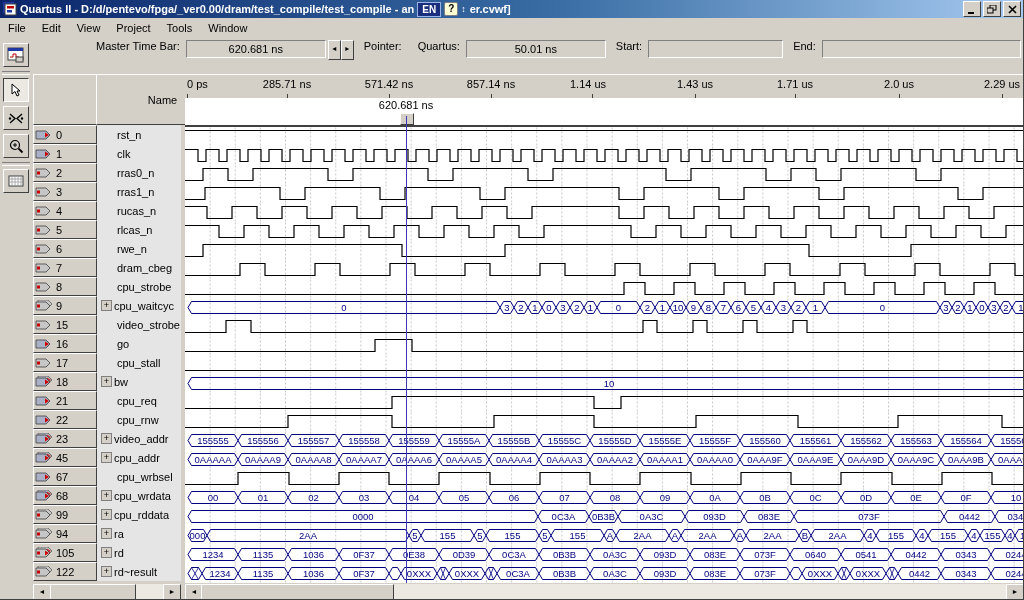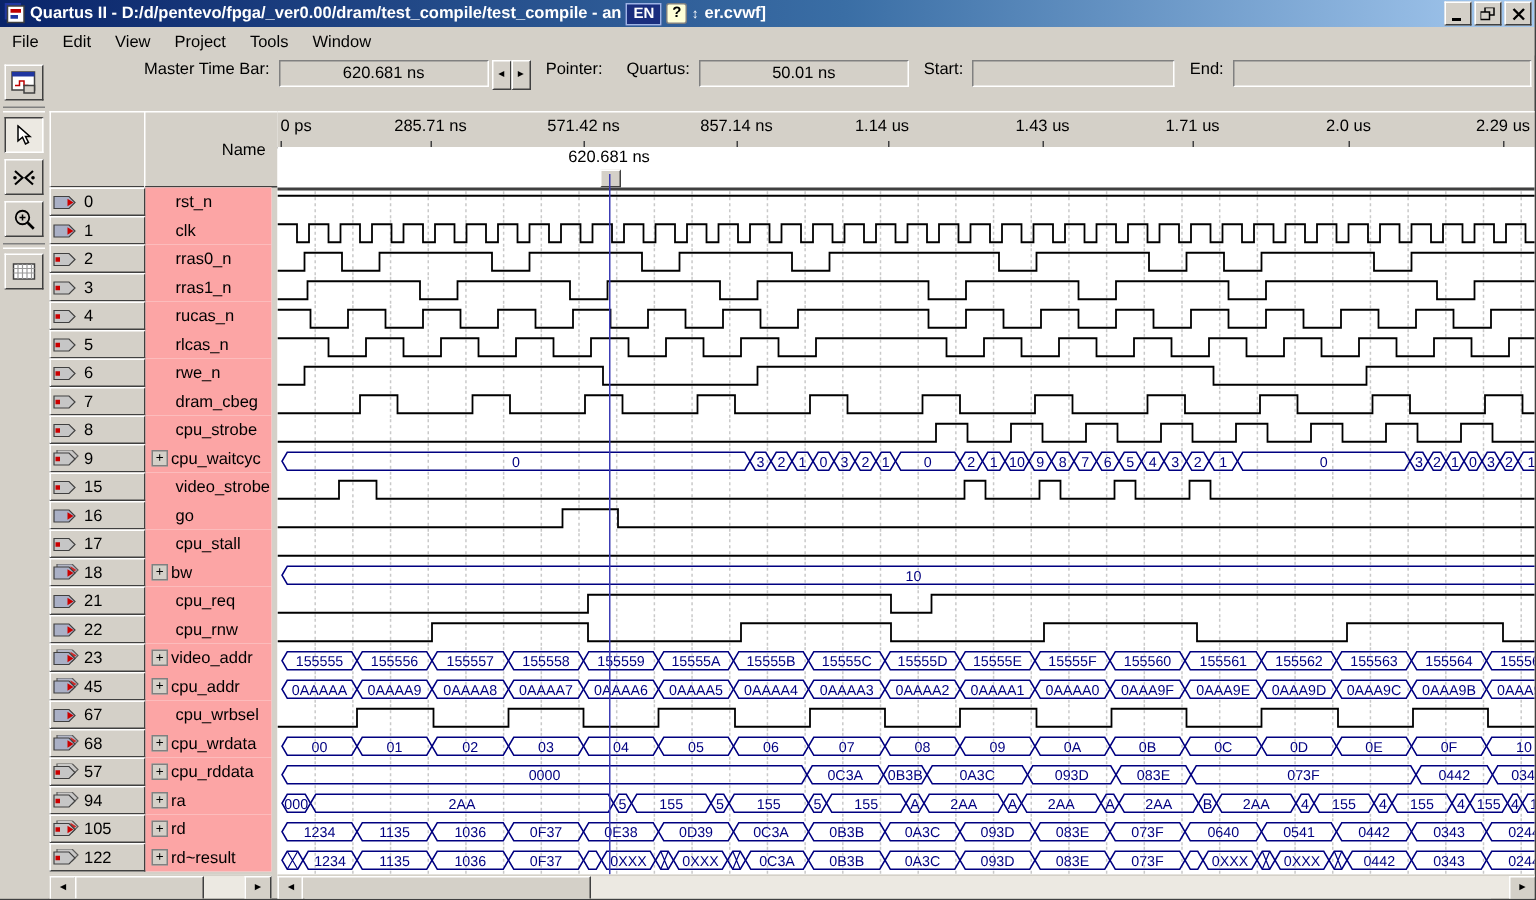--- a/index.html
+++ b/index.html
@@ -40,21 +40,21 @@
   .tbsep{height:2px;margin:3px 2px;border-top:1px solid #808080;border-bottom:1px solid #fff;}
   
   .namehdr{position:absolute;left:33px;top:74px;width:148px;height:51px;}
   .hdrcell{position:absolute;top:0;height:49px;background:#d4d0c8;border:1px solid;border-color:#fff #404040 #404040 #fff;
     display:flex;align-items:center;justify-content:center;padding-left:24px;}
   .namerows{position:absolute;left:33px;top:125px;width:148px;height:456px;background:#fff;}
   .sigrow{position:relative;height:19px;}
   .numcell{position:absolute;left:0;top:0;width:62px;height:17px;background:#d4d0c8;border:1px solid;
     border-color:#fff #404040 #404040 #fff;display:flex;align-items:center;}
   .numcell span{margin-left:2px;}
-  .namecell{position:absolute;left:64px;top:0;right:0;height:19px;display:flex;align-items:center;background:#fca5a5;}
+  .namecell{position:absolute;left:64px;top:0;right:0;height:19px;display:flex;align-items:center;background:#e5e5e5;}
   .plusbox{width:9px;height:9px;border:1px solid #808080;font-size:9px;line-height:8px;text-align:center;
     margin-left:4px;background:#d4d0c8;flex:0 0 auto;}
   .signame{margin-left:2px;white-space:nowrap;}
   .signame.noplus{margin-left:20px;}
   
   .wavepanel{position:absolute;left:185px;top:74px;width:776px;height:525px;background:#fff;padding-left:33px;}
   .timeband{position:absolute;left:0;top:0;width:839px;height:23px;background:#d4d0c8;
     border-bottom:1px solid #404040;border-top:1px solid #fff;}
   .timelabel{position:absolute;top:3px;white-space:nowrap;}
   .timetick{position:absolute;bottom:0;width:1px;height:4px;background:#404040;}
@@ -489,21 +489,21 @@
           <svg width="20" height="12" viewBox="0 0 20 12">
             <g transform="translate(2,-2)" opacity="0.8">
               <polygon points="2,2 12,2 16,6 12,10 2,10" fill="#c6c6c6" stroke="#404040" stroke-width="0.8"></polygon>
               <rect x="3" y="4.5" width="3" height="3" fill="#cc0000"></rect>
             </g>
             <g transform="translate(0,0)" opacity="1">
               <polygon points="2,2 12,2 16,6 12,10 2,10" fill="#c6c6c6" stroke="#404040" stroke-width="0.8"></polygon>
               <rect x="3" y="4.5" width="3" height="3" fill="#cc0000"></rect>
             </g>
           </svg>
-          <span>57</span>
+          <span>99</span>
         </div>
         <div class="namecell">
           <span class="plusbox">+</span>
           <span class="signame">cpu_rddata</span>
         </div>
       </div>
       <div class="sigrow">
         <div class="numcell">
           <svg width="20" height="12" viewBox="0 0 20 12">
             <g transform="translate(2,-2)" opacity="0.8">

